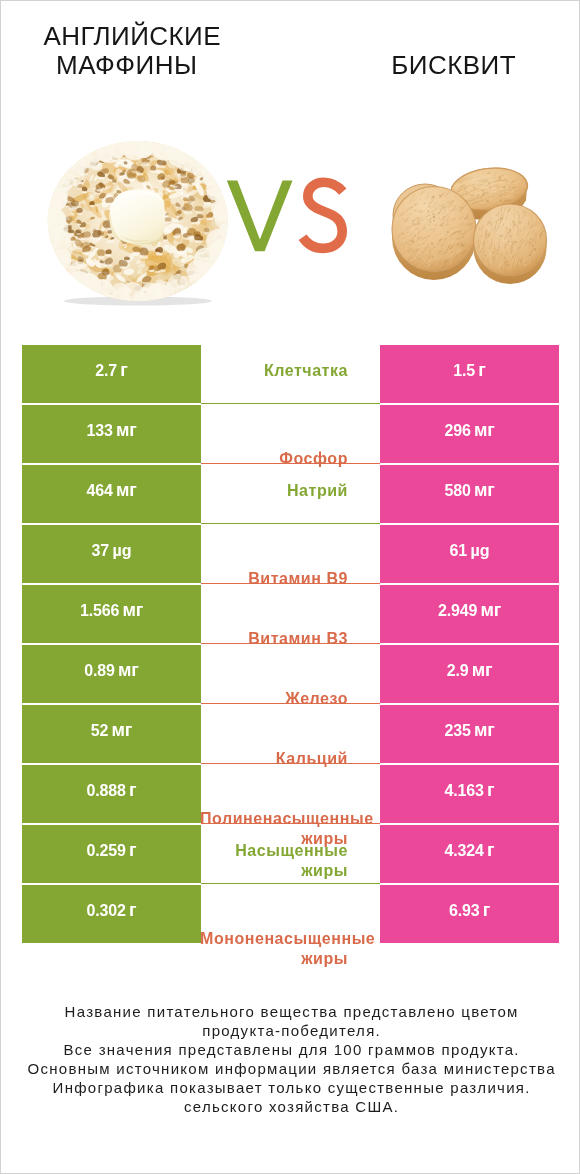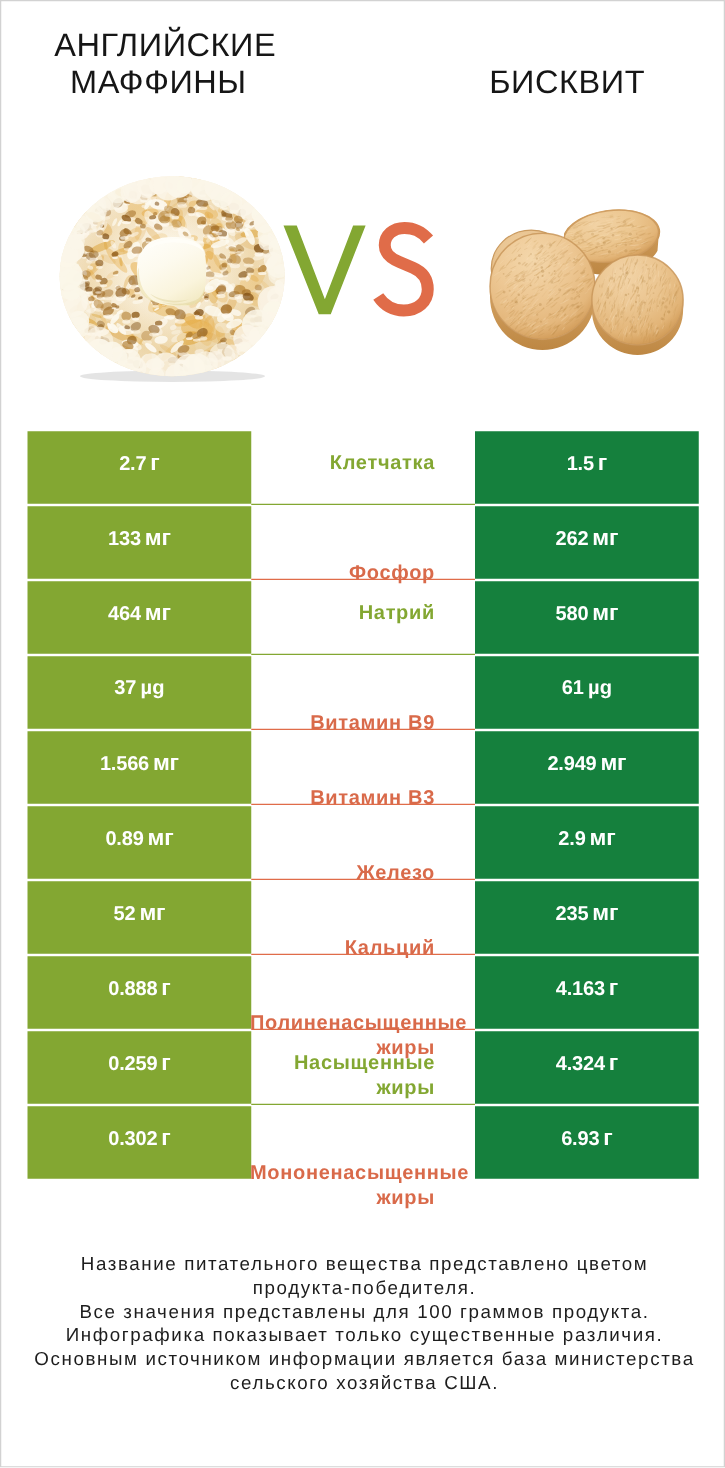--- a/index.html
+++ b/index.html
@@ -13,21 +13,21 @@
   #ttlL .tl2{margin-left:-11px;}
   #ttlR{left:-1.5px;top:49.6px;width:908px;}
   #heroL{position:absolute;left:40px;top:132px;width:200px;height:180px;}
   #heroR{position:absolute;left:380px;top:160px;width:175px;height:125px;}
   #vs{position:absolute;left:220px;top:170px;width:130px;height:90px;}
   
   #tbl{position:absolute;left:21px;top:344px;width:431px;}
   .row{position:relative;height:60px;}
   .cellL,.cellR{position:absolute;top:0;width:179px;height:58px;color:#fff;}
   .cellL{left:0;background:#83a732;}
-  .cellR{left:358px;background:#15803d;z-index:3;}
+  .cellR{left:358px;background:#ec4899;z-index:3;}
   .vtext{position:absolute;left:0;width:179px;top:15px;text-align:center;line-height:20px;white-space:nowrap;}
   .vtext .num,.vtext .unit{vertical-align:baseline;}
   .cellM{position:absolute;left:178px;top:0;width:148px;height:58px;text-align:right;z-index:2;
          font-size:16px;font-weight:700;line-height:20px;letter-spacing:0.55px;}
   .cellM .inner{position:absolute;left:0;width:148px;top:15.5px;}
   .num{font-size:16px;font-weight:700;letter-spacing:-0.15px;}
   .unit{font-size:18.2px;font-weight:700;letter-spacing:-0.2px;margin-left:3.2px;}
   .unit.lat{font-size:16.1px;letter-spacing:0;margin-left:3.6px;}
   .g{color:#83a732;}
   .o{color:#d96a4a;margin-top:28px;}
@@ -2026,21 +2026,21 @@
         <div class="sep" style="background: rgb(131, 167, 50);"></div>
       </div>
       <div class="row">
         <div class="cellL">
           <div class="vtext"><span class="num">133</span><span class="unit">мг</span></div>
         </div>
         <div class="cellM">
           <div class="inner o">Фосфор</div>
         </div>
         <div class="cellR">
-          <div class="vtext"><span class="num">262</span><span class="unit">мг</span></div>
+          <div class="vtext"><span class="num">296</span><span class="unit">мг</span></div>
         </div>
         <div class="sep" style="background: rgb(224, 108, 73);"></div>
       </div>
       <div class="row">
         <div class="cellL">
           <div class="vtext"><span class="num">464</span><span class="unit">мг</span></div>
         </div>
         <div class="cellM">
           <div class="inner g">Натрий</div>
         </div>
@@ -2130,17 +2130,17 @@
         </div>
         <div class="cellR">
           <div class="vtext"><span class="num">6.93</span><span class="unit">г</span></div>
         </div>
       </div>
     </div>
   <div id="foot">
       <div>Название питательного вещества представлено цветом</div>
       <div>продукта-победителя.</div>
       <div>Все значения представлены для 100 граммов продукта.</div>
+      <div>Основным источником информации является база министерства</div>
       <div>Инфографика показывает только существенные различия.</div>
-      <div>Основным источником информации является база министерства</div>
       <div>сельского хозяйства США.</div>
     </div>
 </div>
 
 </body></html>

